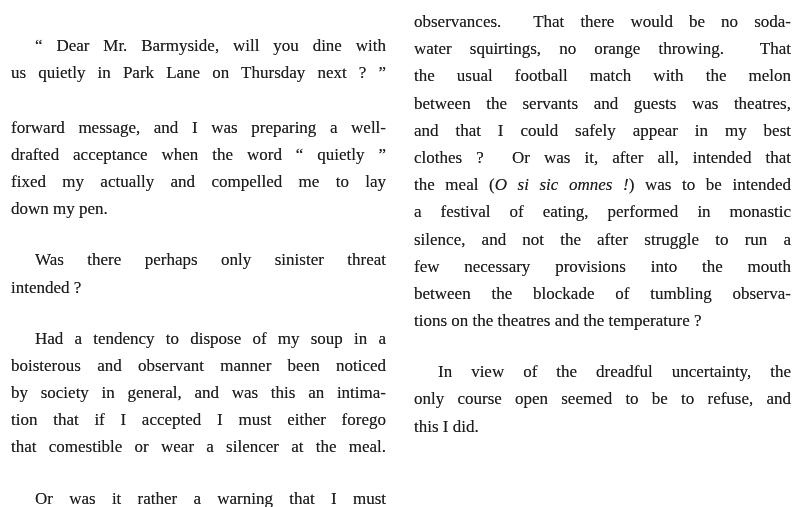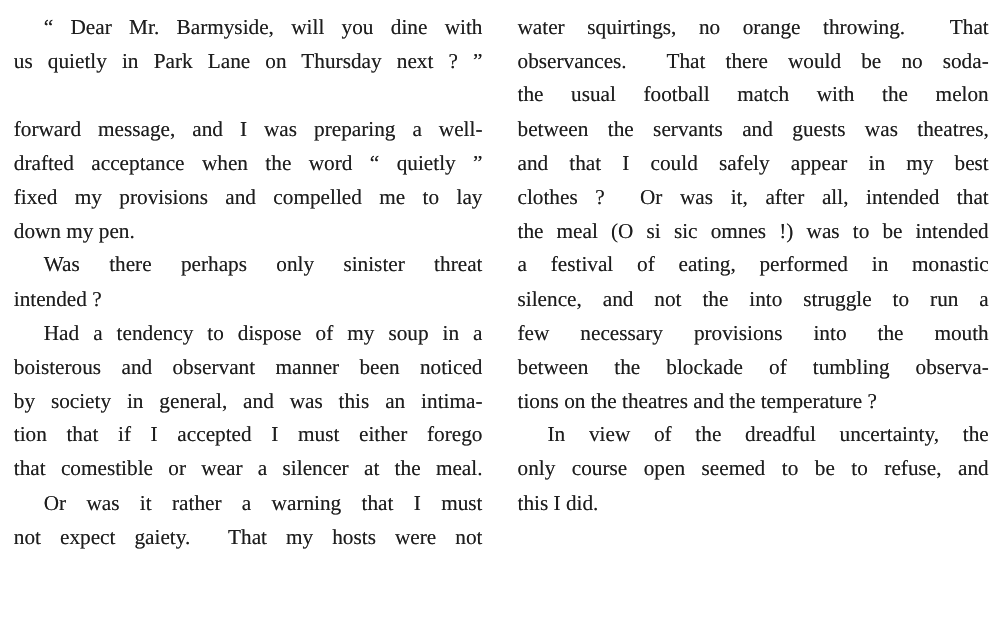--- a/index.html
+++ b/index.html
@@ -21,58 +21,58 @@
   .col-right { width: 377px; margin-left: 28px; }
   .line {
     height: 27.2px;
     line-height: 27.2px;
     text-align: justify;
     text-align-last: justify;
     overflow: hidden;
     white-space: normal;
   }
   .line.noj { text-align-last: left; }
-  .line.indent { text-indent: 24px; }
+  .line.indent { text-indent: 24px; margin-top: 24px; }
   .blank-line { height: 27.2px; }
-  .it { }
+  .it { font-style: italic; }
 </style>
 </head>
 <body>
 
 <div class="page">
 
   <div class="col col-left">
     <div class="line indent">“ Dear Mr. Barmyside, will you dine with</div>
     <div class="line">us quietly in Park Lane on Thursday next ? ”</div>
     <div class="blank-line"></div>
     <div class="line">forward message, and I was preparing a well-</div>
     <div class="line">drafted acceptance when the word “ quietly ”</div>
-    <div class="line">fixed my provisions and compelled me to lay</div>
+    <div class="line">fixed my actually and compelled me to lay</div>
     <div class="line noj">down my pen.</div>
     <div class="line indent">Was there perhaps only sinister threat</div>
     <div class="line noj">intended ?</div>
     <div class="line indent">Had a tendency to dispose of my soup in a</div>
     <div class="line">boisterous and observant manner been noticed</div>
     <div class="line">by society in general, and was this an intima-</div>
     <div class="line">tion that if I accepted I must either forego</div>
     <div class="line">that comestible or wear a silencer at the meal.</div>
     <div class="line indent">Or was it rather a warning that I must</div>
     <div class="line">not expect gaiety.&nbsp; That my hosts were not</div>
   </div>
 
   <div class="col col-right">
+    <div class="line">observances.&nbsp; That there would be no soda-</div>
     <div class="line">water squirtings, no orange throwing.&nbsp; That</div>
-    <div class="line">observances.&nbsp; That there would be no soda-</div>
     <div class="line">the usual football match with the melon</div>
     <div class="line">between the servants and guests was theatres,</div>
     <div class="line">and that I could safely appear in my best</div>
     <div class="line">clothes ?&nbsp; Or was it, after all, intended that</div>
     <div class="line"><span>the meal (</span><span class="it">O si sic omnes !</span><span>) was to be intended</span></div>
     <div class="line">a festival of eating, performed in monastic</div>
-    <div class="line">silence, and not the into struggle to run a</div>
+    <div class="line">silence, and not the after struggle to run a</div>
     <div class="line">few necessary provisions into the mouth</div>
     <div class="line">between the blockade of tumbling observa-</div>
     <div class="line noj">tions on the theatres and the temperature ?</div>
     <div class="line indent">In view of the dreadful uncertainty, the</div>
     <div class="line">only course open seemed to be to refuse, and</div>
     <div class="line noj">this I did.</div>
   </div>
 
 </div>
 

